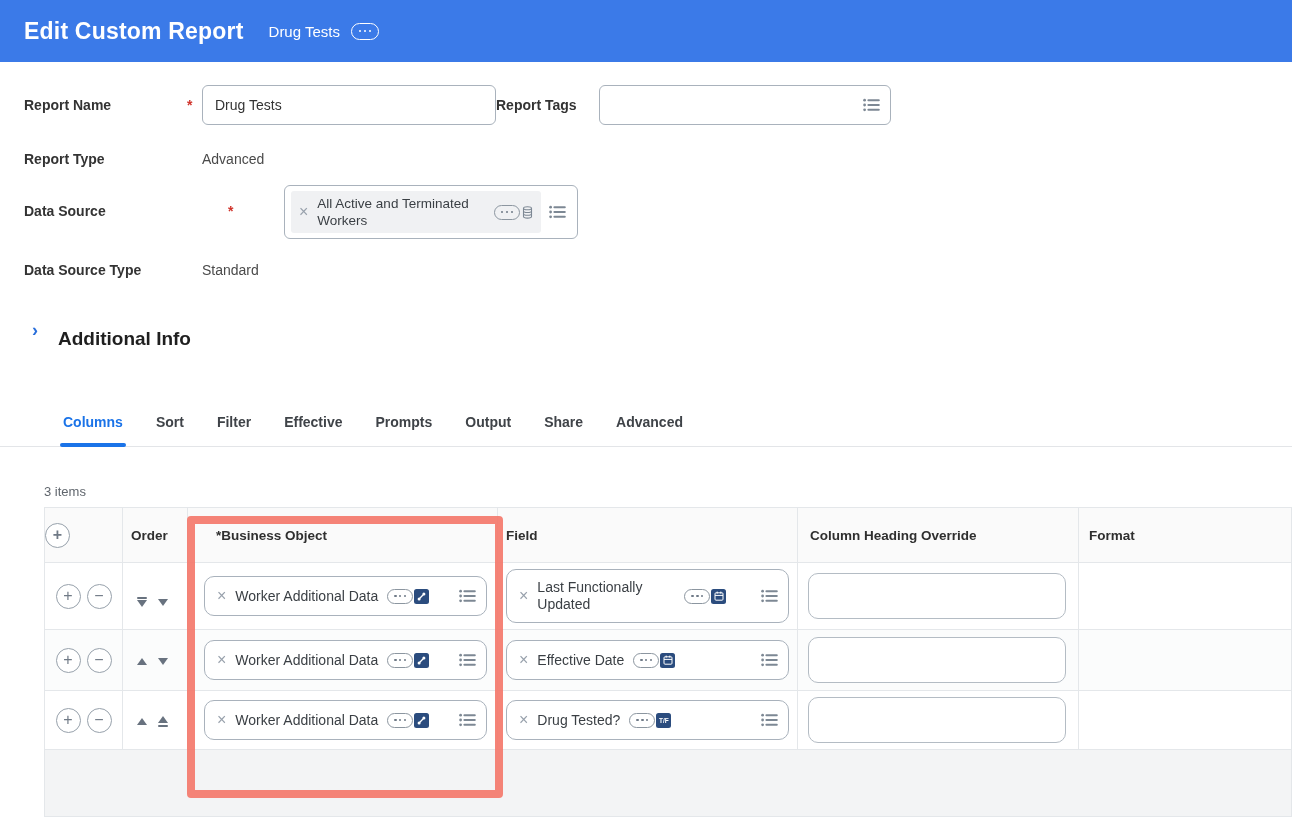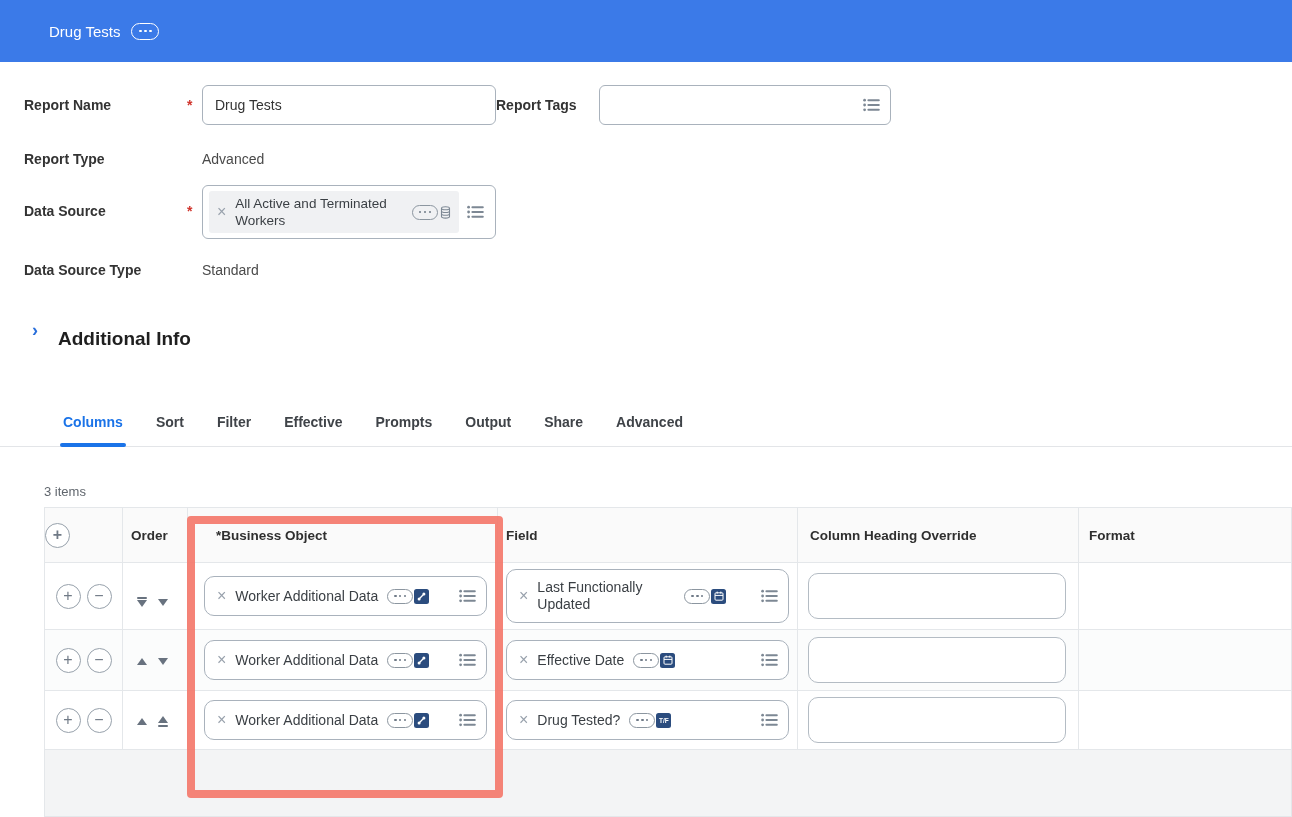--- a/index.html
+++ b/index.html
@@ -26,21 +26,21 @@
   .text-input { width:294px; height:40px; border:1px solid #a9b2bc; border-radius:6px;
                 padding:0 12px; font-size:14px; color:#333; font-family:"Liberation Sans",sans-serif; outline:none; }
   .row-name { margin-bottom:25px; justify-content:flex-start; }
   .left-group { display:flex; align-items:center; }
   .right-group { display:flex; align-items:center; }
   .right-group .flabel { width:auto; margin-right:22px; }
   .input-wrap { position:relative; }
   .input-wrap .text-input { width:292px; padding-right:36px; }
   .prompt-btn { position:absolute; right:11px; top:50%; transform:translateY(-50%); line-height:0; cursor:pointer; }
   .row-type { margin-bottom:17px; height:18px; }
-  .row-ds { align-items:flex-start; margin-bottom:22px; }
+  .row-ds { align-items:flex-start; margin-bottom:22px;gap:41px; }
   .row-ds .flabel, .row-ds .req { padding-top:18px; }
   .ds-box { position:relative; width:294px; height:54px; border:1px solid #a9b2bc; border-radius:6px;
             background:#fff; display:flex; align-items:center; padding:5px 36px 5px 6px; }
   .ds-pill { flex:1; height:100%; background:#f0f1f3; border-radius:3px; display:flex; align-items:center;
              padding:2px 8px; gap:9px; }
   .xrm { color:#98a1ac; font-size:16px; line-height:1; cursor:pointer; flex:none; }
   .ds-text { font-size:13.5px; line-height:17px; color:#3a3f44; flex:1; }
   .ds-icons { display:flex; align-items:center; gap:2px; flex:none; }
   .row-plain { margin-bottom:29px; height:18px; }
   .row-last { margin-bottom:0; height:18px; }
@@ -106,20 +106,21 @@
                border:8px solid #f4786b; border-radius:4px; opacity:.92; pointer-events:none; z-index:6; }
 
   svg { display:block; }
 </style>
 </head>
 <body>
 
 <div class="page">
 
   <div class="app-header">
+    <div class="app-title">Edit Custom Report</div>
     <div class="app-sub">
       <span class="sub-text">Drug Tests</span>
       <span class="epill white">
           <i></i>
           <i></i>
           <i></i>
         </span>
     </div>
   </div>
 

